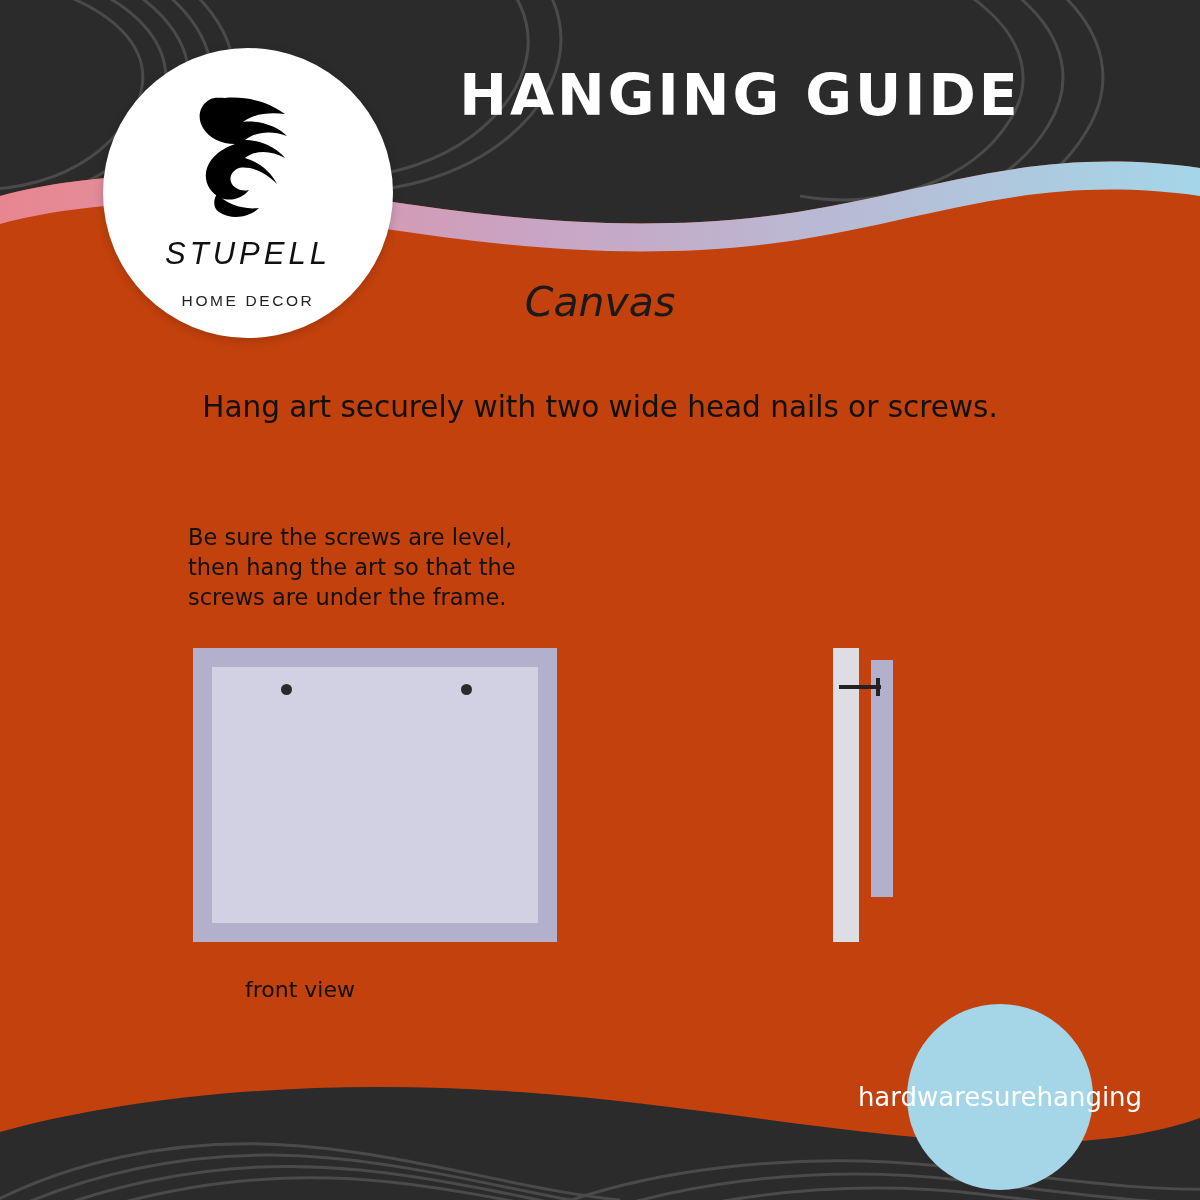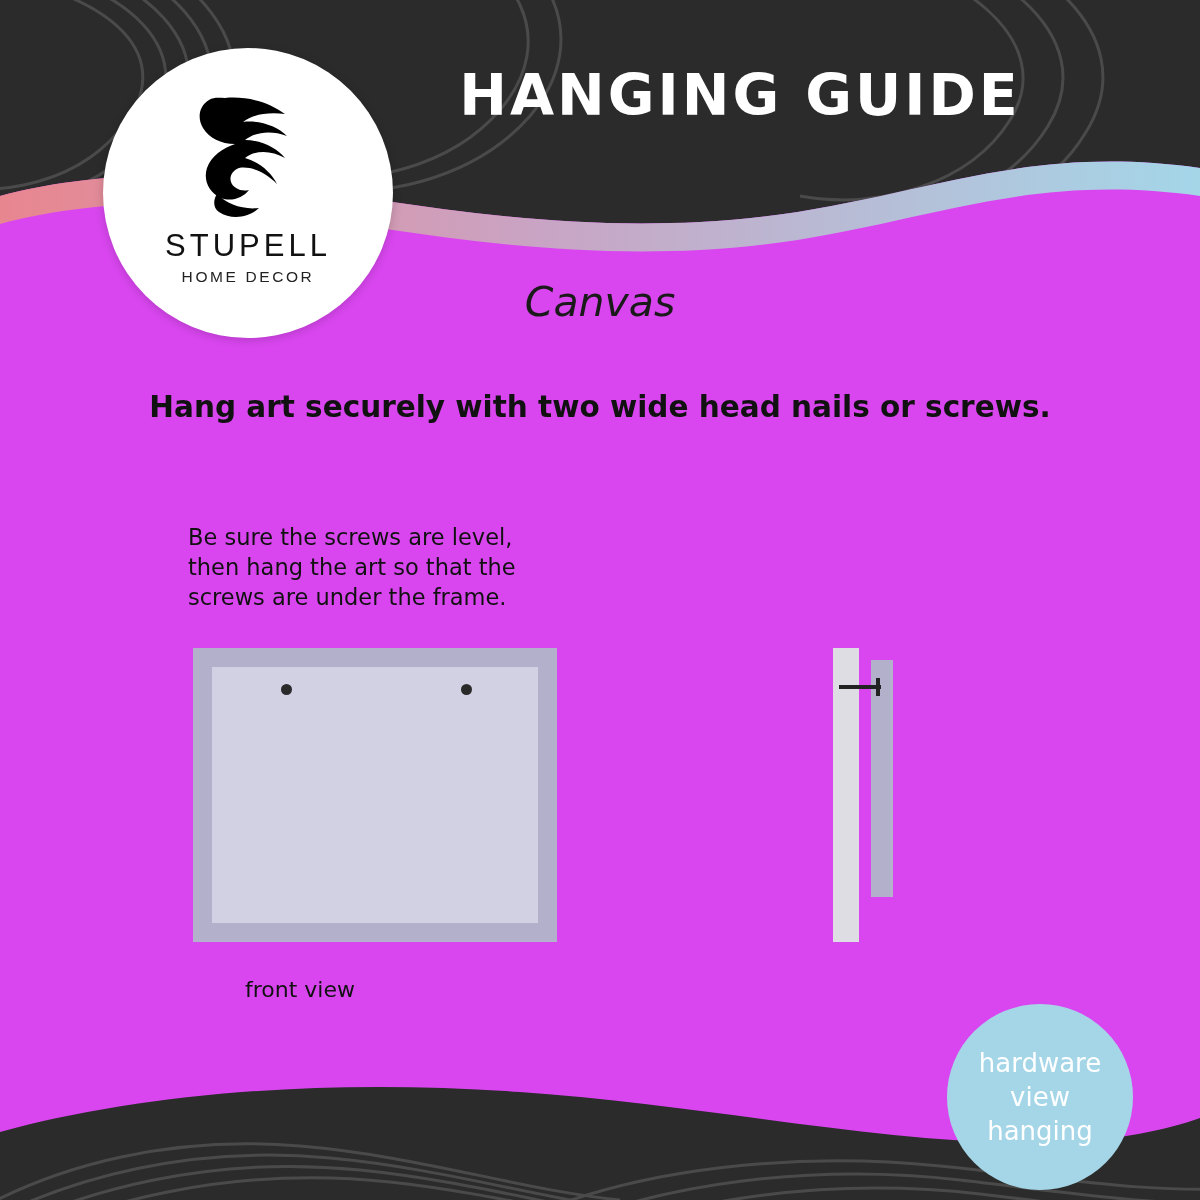--- a/index.html
+++ b/index.html
@@ -11,21 +11,21 @@
     height: 1200px;
     background: #ffffff;
     font-family: "DejaVu Sans", sans-serif;
     overflow: hidden;
   }
 
   #page {
     position: relative;
     width: 1200px;
     height: 1200px;
-    background: #d946ef;
+    background: #c2410c;
     overflow: hidden;
   }
 
   
   .top-banner {
     position: absolute;
     top: 0;
     left: 0;
     width: 1200px;
     height: 260px;
@@ -60,28 +60,29 @@
     margin-top: 38px;
     width: 150px;
     height: 140px;
   }
   .logo-name {
     font-family: "Liberation Sans", sans-serif;
     font-size: 31px;
     letter-spacing: 4px;
     color: #111111;
     font-weight: 400;
-    margin-top: 2px;
+    margin-top: 10px;
+    font-style: italic;
   }
   .logo-sub {
     font-family: "Liberation Sans", sans-serif;
     font-size: 15.5px;
     letter-spacing: 2.6px;
     color: #222222;
-    margin-top: 4px;
+    margin-top: 20px;
   }
 
   
   .headline {
     position: absolute;
     left: 440px;
     top: 62px;
     width: 600px;
     text-align: center;
     font-family: "DejaVu Sans", sans-serif;
@@ -107,21 +108,21 @@
 
   .lede {
     position: absolute;
     left: 100px;
     top: 390px;
     width: 1000px;
     text-align: center;
     font-family: "DejaVu Sans", sans-serif;
     font-size: 29.5px;
     color: #111111;
-    font-weight: 700;
+    font-weight: 400;
   }
 
   
   .col-left-caption {
     position: absolute;
     left: 188px;
     top: 522px;
     width: 350px;
     font-family: "DejaVu Sans", sans-serif;
     font-size: 22.5px;
@@ -218,28 +219,28 @@
     width: 250px;
     text-align: center;
     font-family: "DejaVu Sans", sans-serif;
     font-size: 22px;
     color: #111111;
   }
 
   
   .hardware-circle {
     position: absolute;
-    left: 947px;
+    left: 907px;
     top: 1004px;
     width: 186px;
     height: 186px;
     border-radius: 50%;
     background: #a4d6e8;
     display: flex;
-    flex-direction: column;
+    flex-direction: row;
     align-items: center;
     justify-content: center;
     z-index: 7;
   }
   .hardware-circle span {
     display: block;
     font-family: "DejaVu Sans", sans-serif;
     font-size: 26px;
     color: #ffffff;
     line-height: 34px;
@@ -316,21 +317,21 @@
   <div>
     <div class="side-wall"></div>
     <div class="side-frame"></div>
     <div class="side-screw"></div>
     <div class="side-screw-head"></div>
   </div>
 
 
   <div class="hardware-circle">
     <span>hardware</span>
-    <span>view</span>
+    <span>sure</span>
     <span>hanging</span>
   </div>
 
   <div class="bottom-banner">
     <svg width="1200" height="130" viewBox="0 0 1200 130" xmlns="http://www.w3.org/2000/svg">
       <defs>
         <clipPath id="botclip">
           <path d="M0,62 C140,24 320,8 520,22 C720,36 900,78 1060,72 C1120,70 1166,60 1200,48 L1200,130 L0,130 Z"></path>
         </clipPath>
       </defs>

